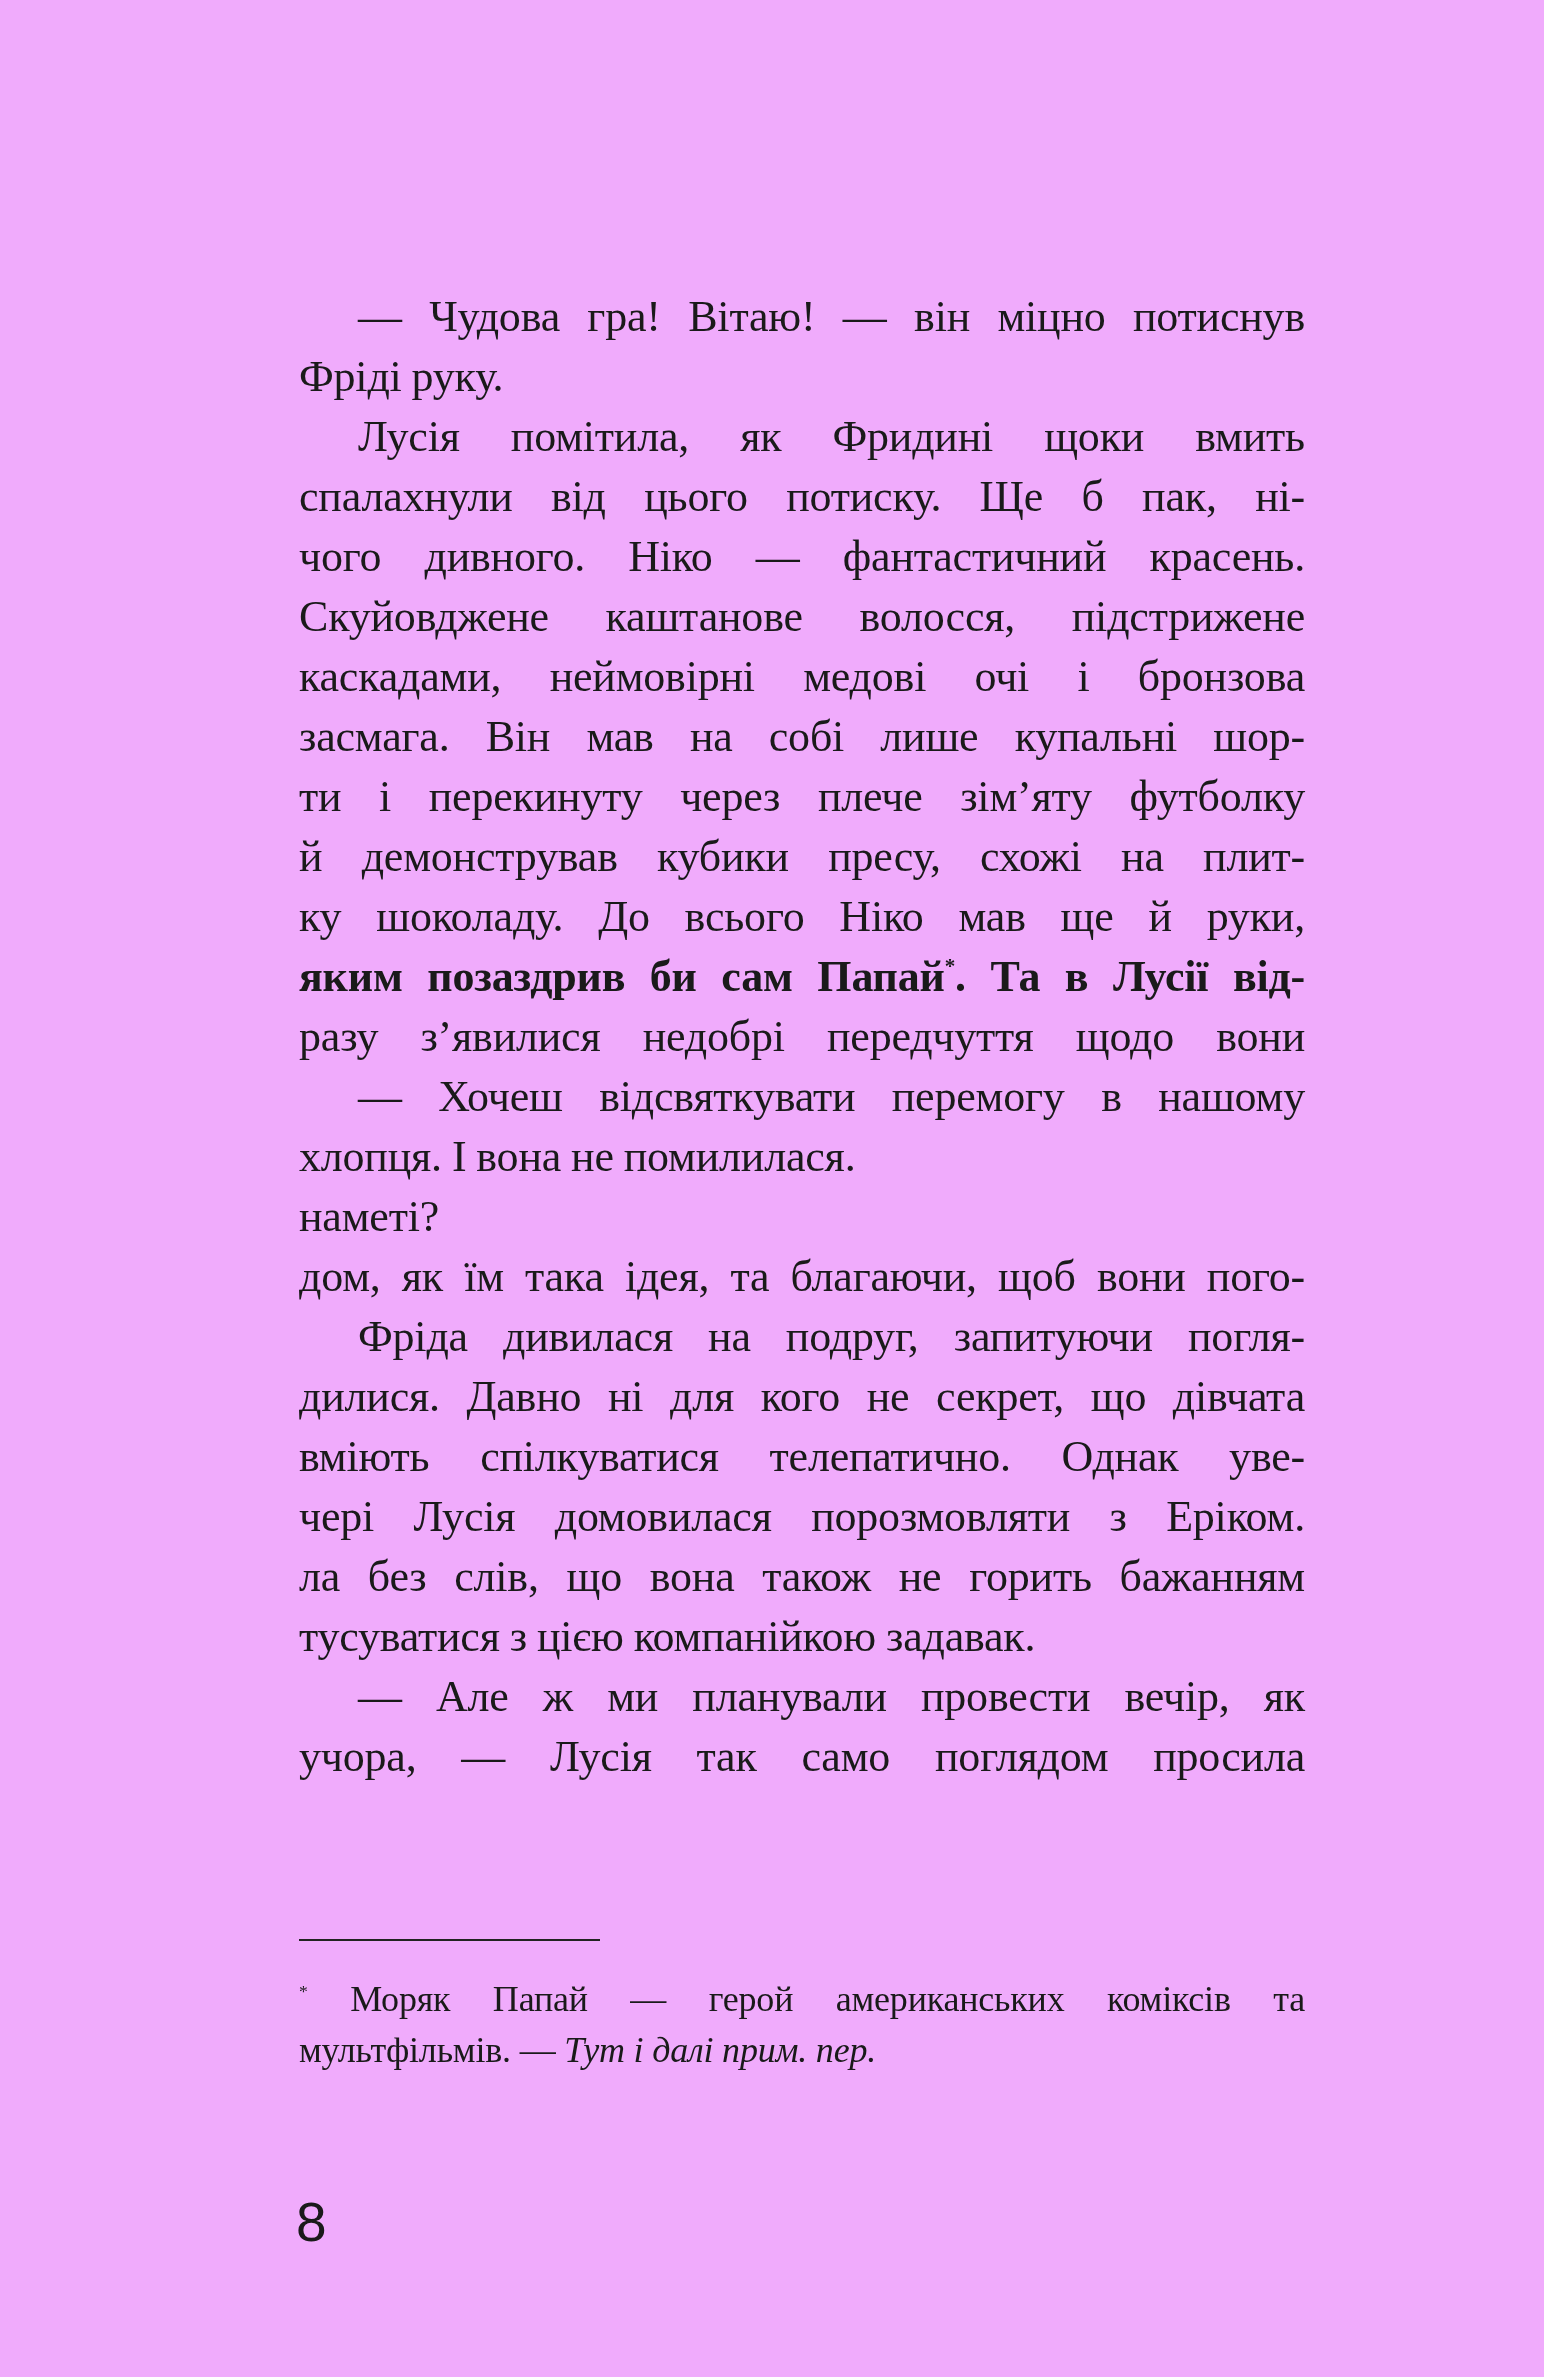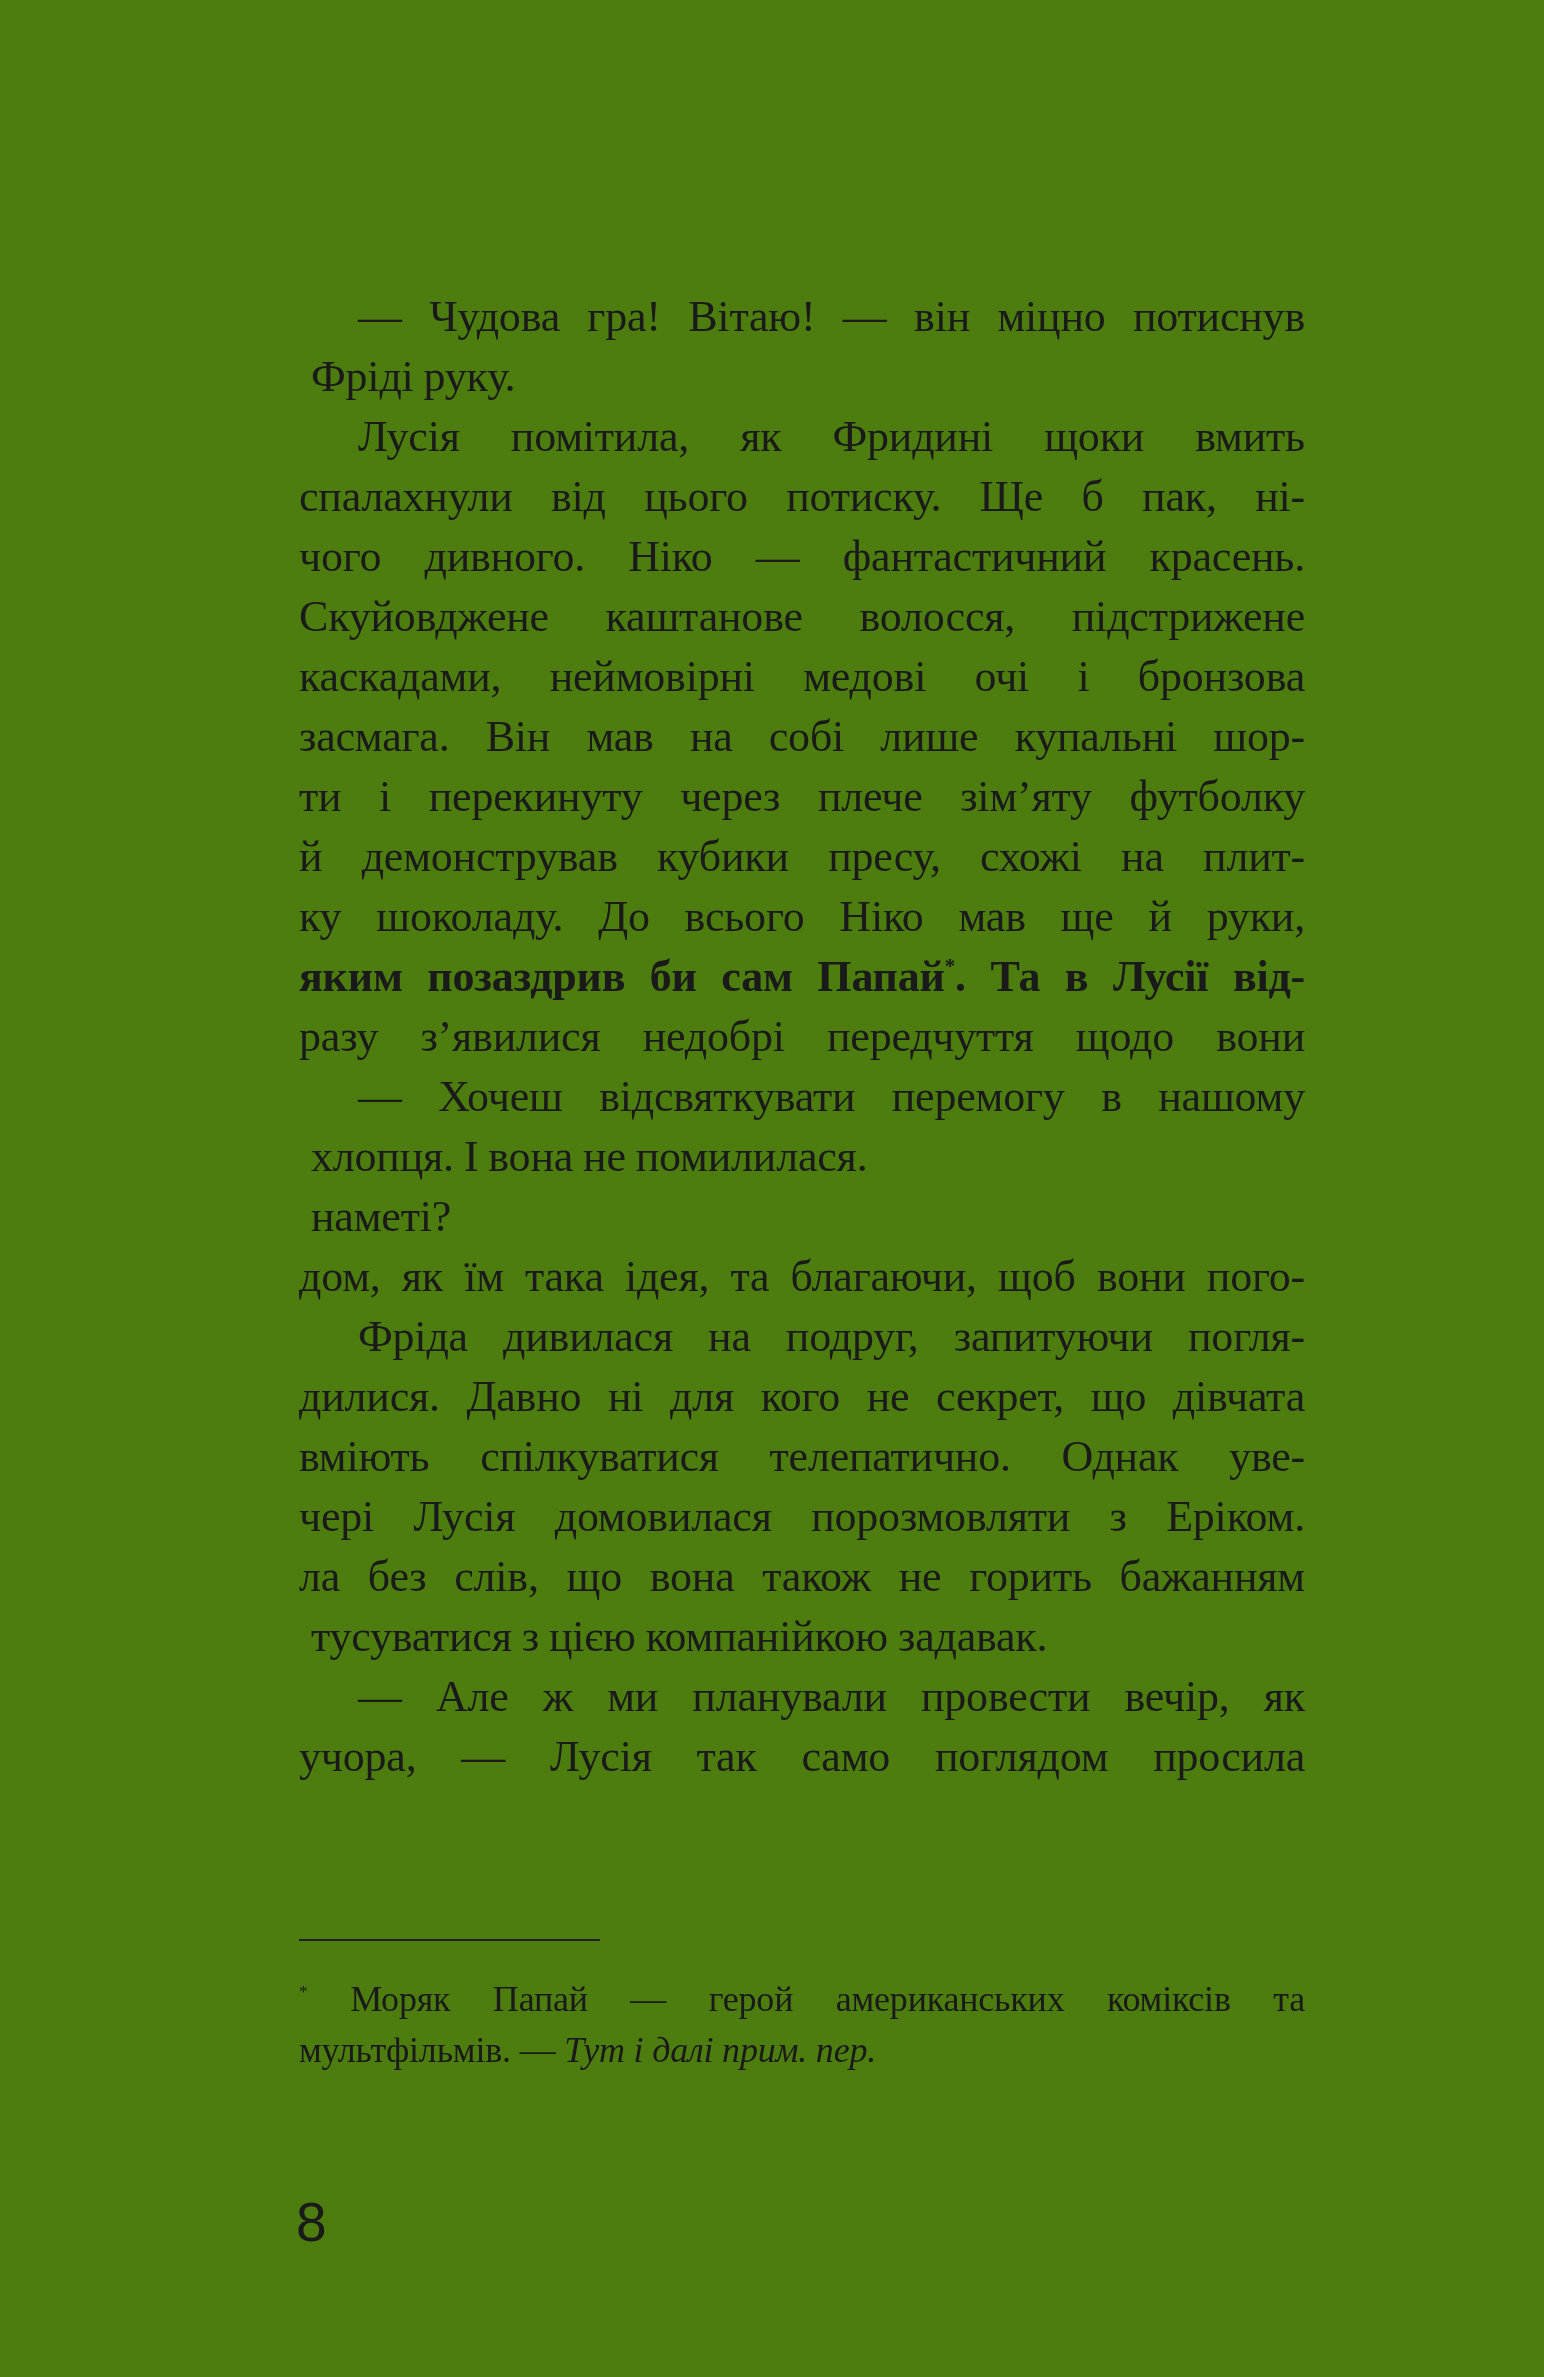--- a/index.html
+++ b/index.html
@@ -14,21 +14,21 @@
       overflow: hidden;
       color: #1a1a1a;
       font-family: "Liberation Serif", "DejaVu Serif", serif;
     }
     .page {
       position: absolute;
       left: 0;
       top: 0;
       width: 1545px;
       height: 2377px;
-      background: #4d7c0f;
+      background: #f0abfc;
     }
     .text-block {
       position: absolute;
       left: 299px;
       top: 287px;
       width: 1006px;
     }
     .line {
       display: block;
       height: 60px;
@@ -39,21 +39,20 @@
       text-align-last: justify;
       letter-spacing: -0.2px;
       word-spacing: -0.8px;
     }
     .line.indent {
       padding-left: 59px;
     }
     .line.last {
       text-align: center;
       text-align-last: left;
-      margin-left: 12px;
     }
     .fn-ref {
       font-size: 21px;
       vertical-align: 17.7px;
       line-height: 0;
     }
     .footnote-rule {
       position: absolute;
       left: 299px;
       top: 1939px;

